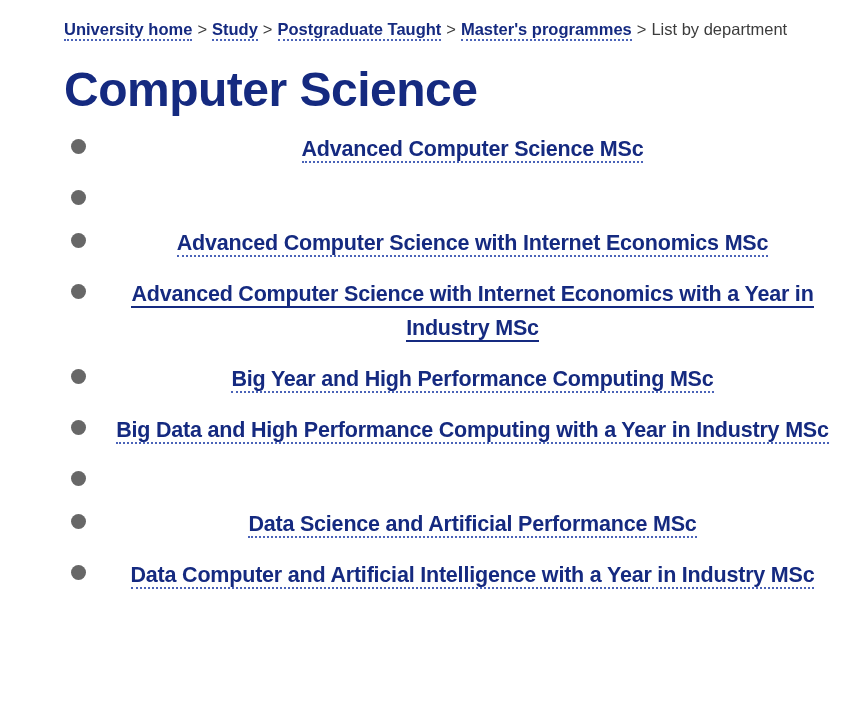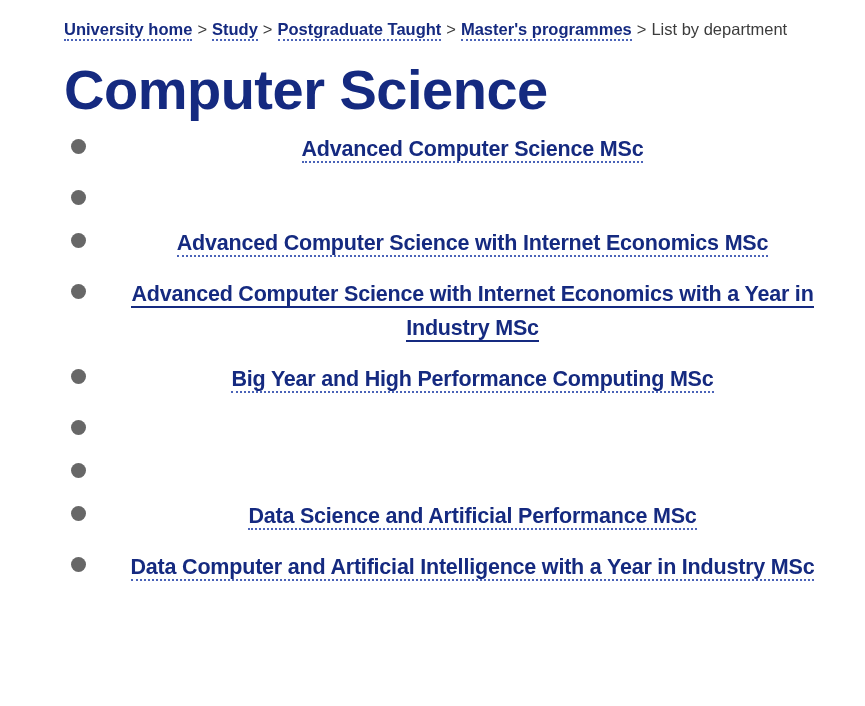--- a/index.html
+++ b/index.html
@@ -43,21 +43,21 @@
     font-weight: normal;
     margin: 0 5px;
   }
   .crumb-current {
     color: #3c3c3c;
     font-weight: normal;
   }
 
   
   .page-title {
-    font-size: 56px;
+    font-size: 48px;
     line-height: 52px;
     font-weight: bold;
     color: #152a80;
     letter-spacing: -0.5px;
     margin: 0 0 16px 0;
   }
 
   
   .prog-list {
     list-style: none;
@@ -105,19 +105,19 @@
   <nav class="breadcrumb"><span class="crumb-link">University home</span><span class="crumb-sep">&gt;</span><span class="crumb-link">Study</span><span class="crumb-sep">&gt;</span><span class="crumb-link">Postgraduate Taught</span><span class="crumb-sep">&gt;</span><span class="crumb-link">Master's programmes</span><span class="crumb-sep">&gt;</span><span class="crumb-current">List by department</span></nav>
 
   <h1 class="page-title">Computer Science</h1>
 
   <ul class="prog-list">
       <li class="prog-item"><span class="bullet"></span><a class="prog-link">Advanced Computer Science MSc</a></li>
       <li class="prog-item"><span class="bullet"></span></li>
       <li class="prog-item"><span class="bullet"></span><a class="prog-link">Advanced Computer Science with Internet Economics MSc</a></li>
       <li class="prog-item"><span class="bullet"></span><a class="prog-link is-hovered">Advanced Computer Science with Internet Economics with a Year in Industry MSc</a></li>
       <li class="prog-item"><span class="bullet"></span><a class="prog-link">Big Year and High Performance Computing MSc</a></li>
-      <li class="prog-item"><span class="bullet"></span></li>
+      <li class="prog-item"><span class="bullet"></span><a class="prog-link">Big Data and High Performance Computing with a Year in Industry MSc</a></li>
       <li class="prog-item"><span class="bullet"></span></li>
       <li class="prog-item"><span class="bullet"></span><a class="prog-link">Data Science and Artificial Performance MSc</a></li>
       <li class="prog-item"><span class="bullet"></span><a class="prog-link">Data Computer and Artificial Intelligence with a Year in Industry MSc</a></li>
     </ul>
 
 </div>
 
 </body></html>

